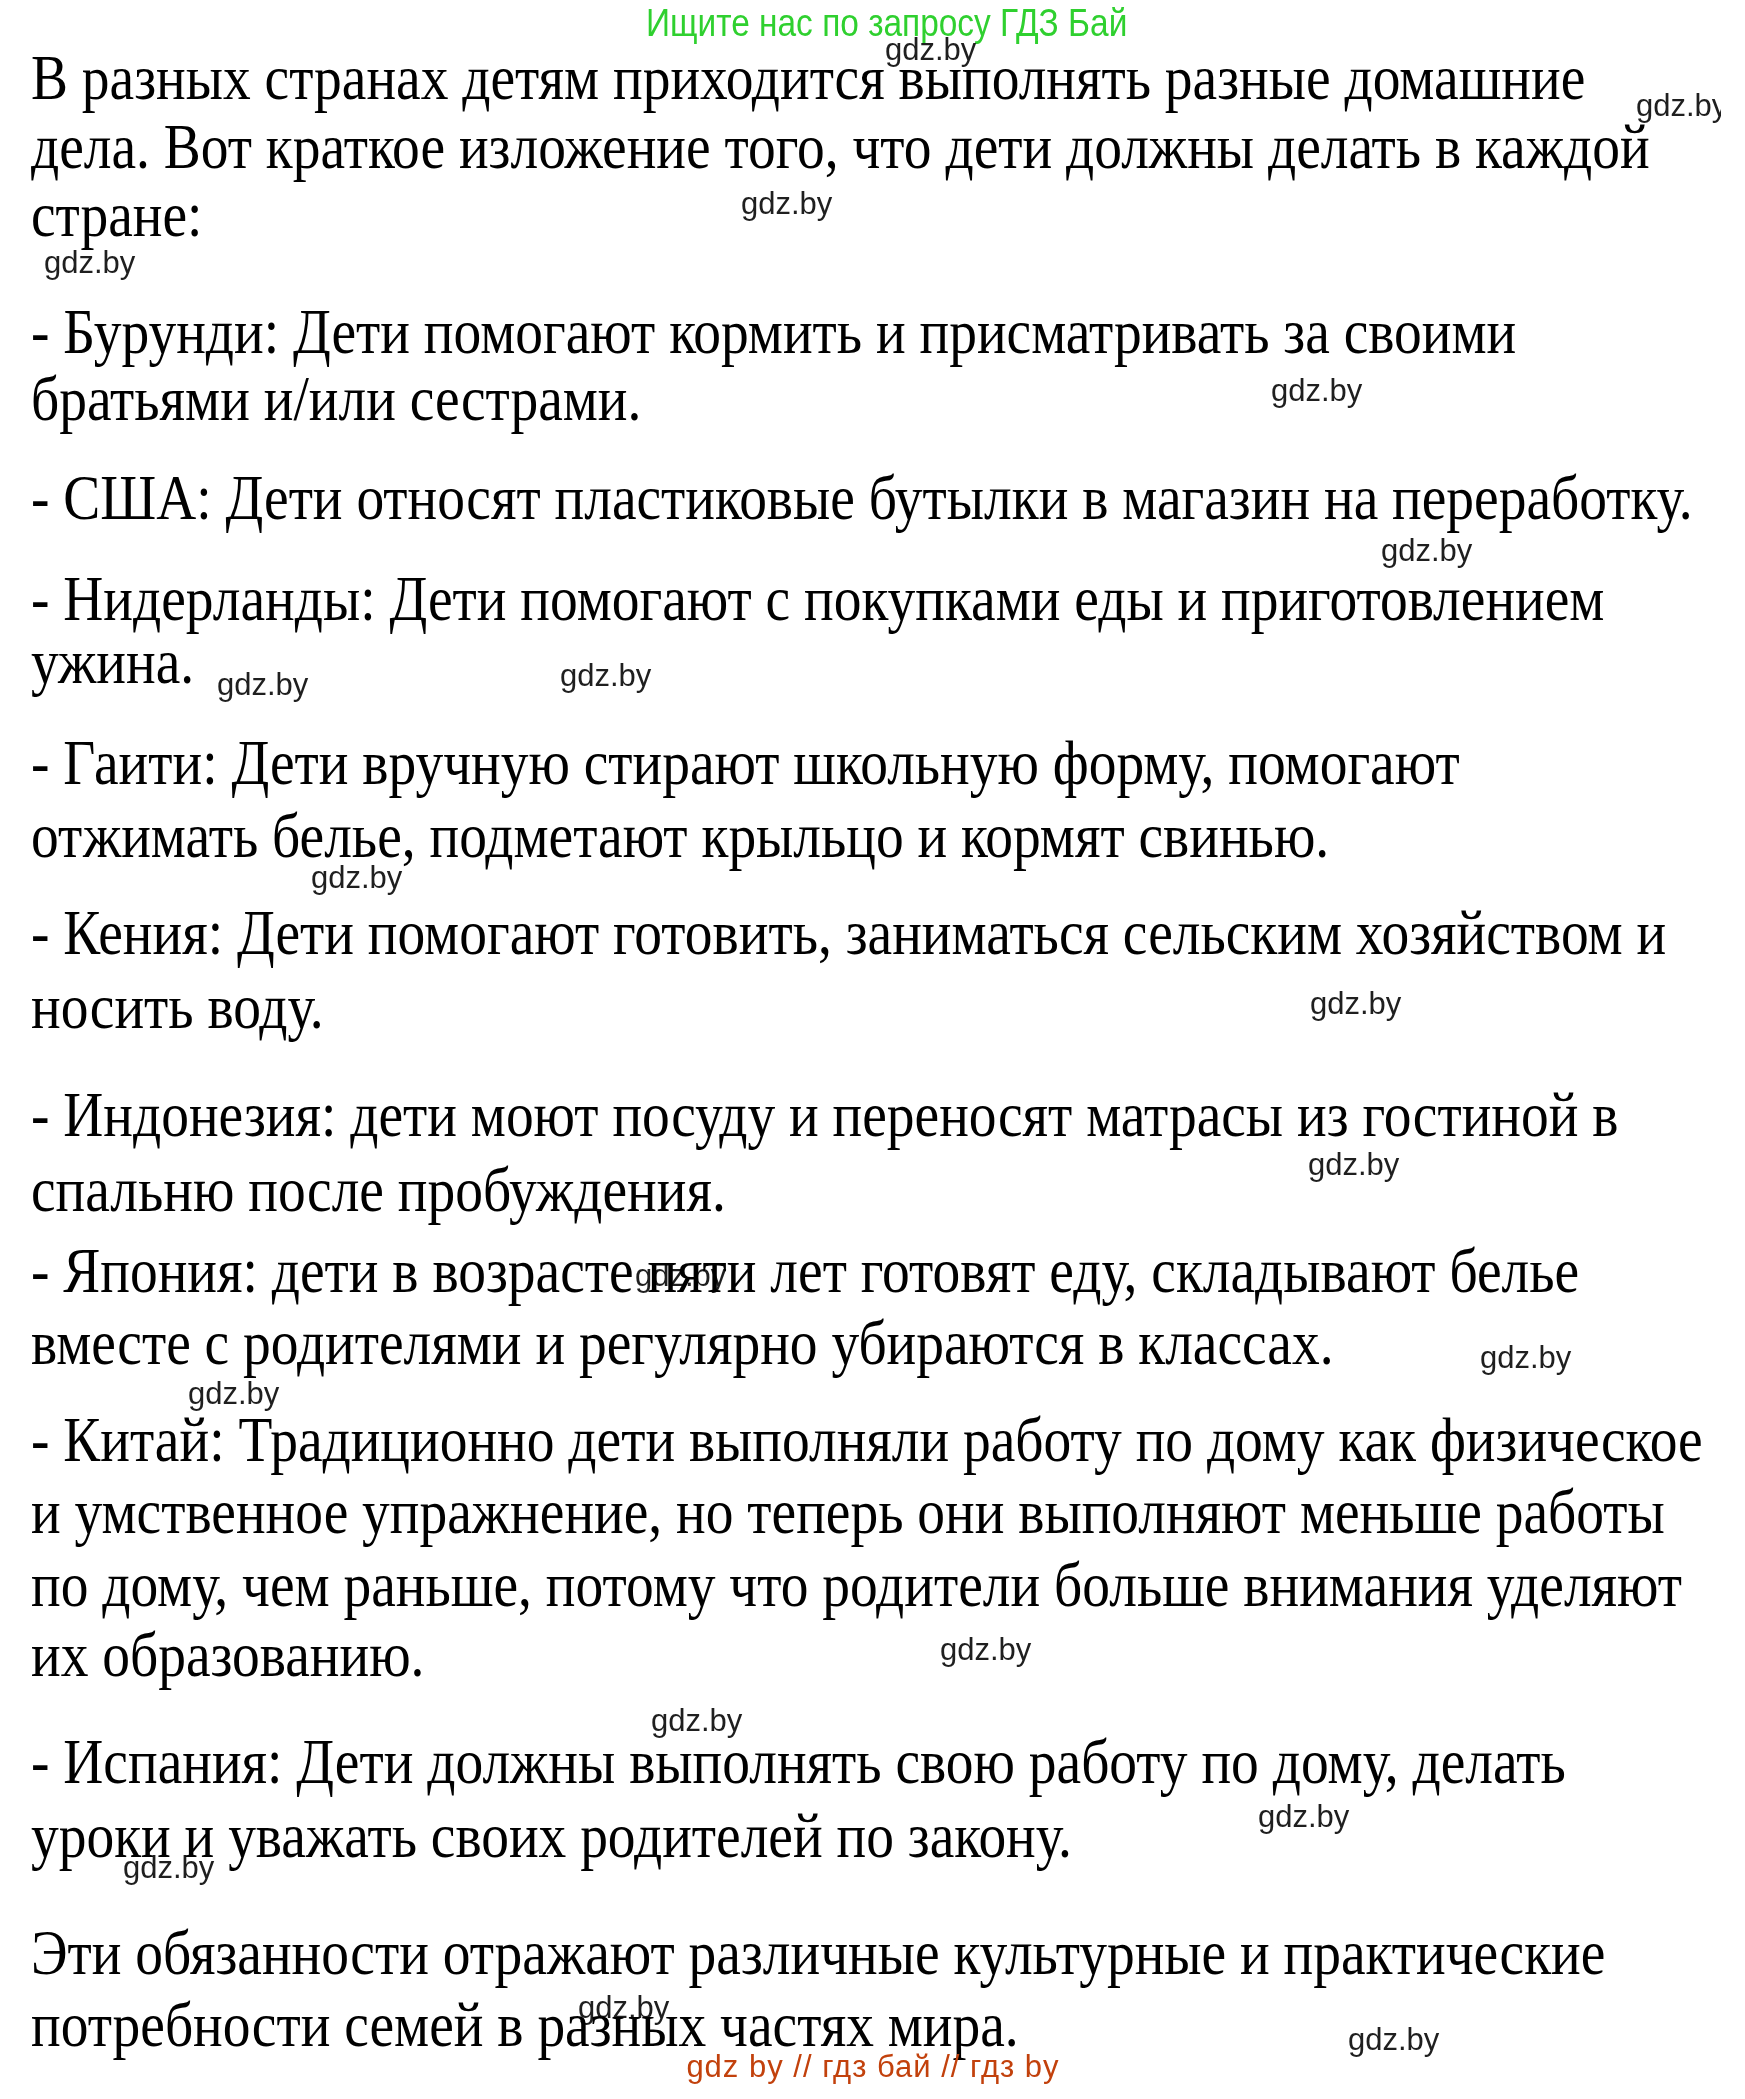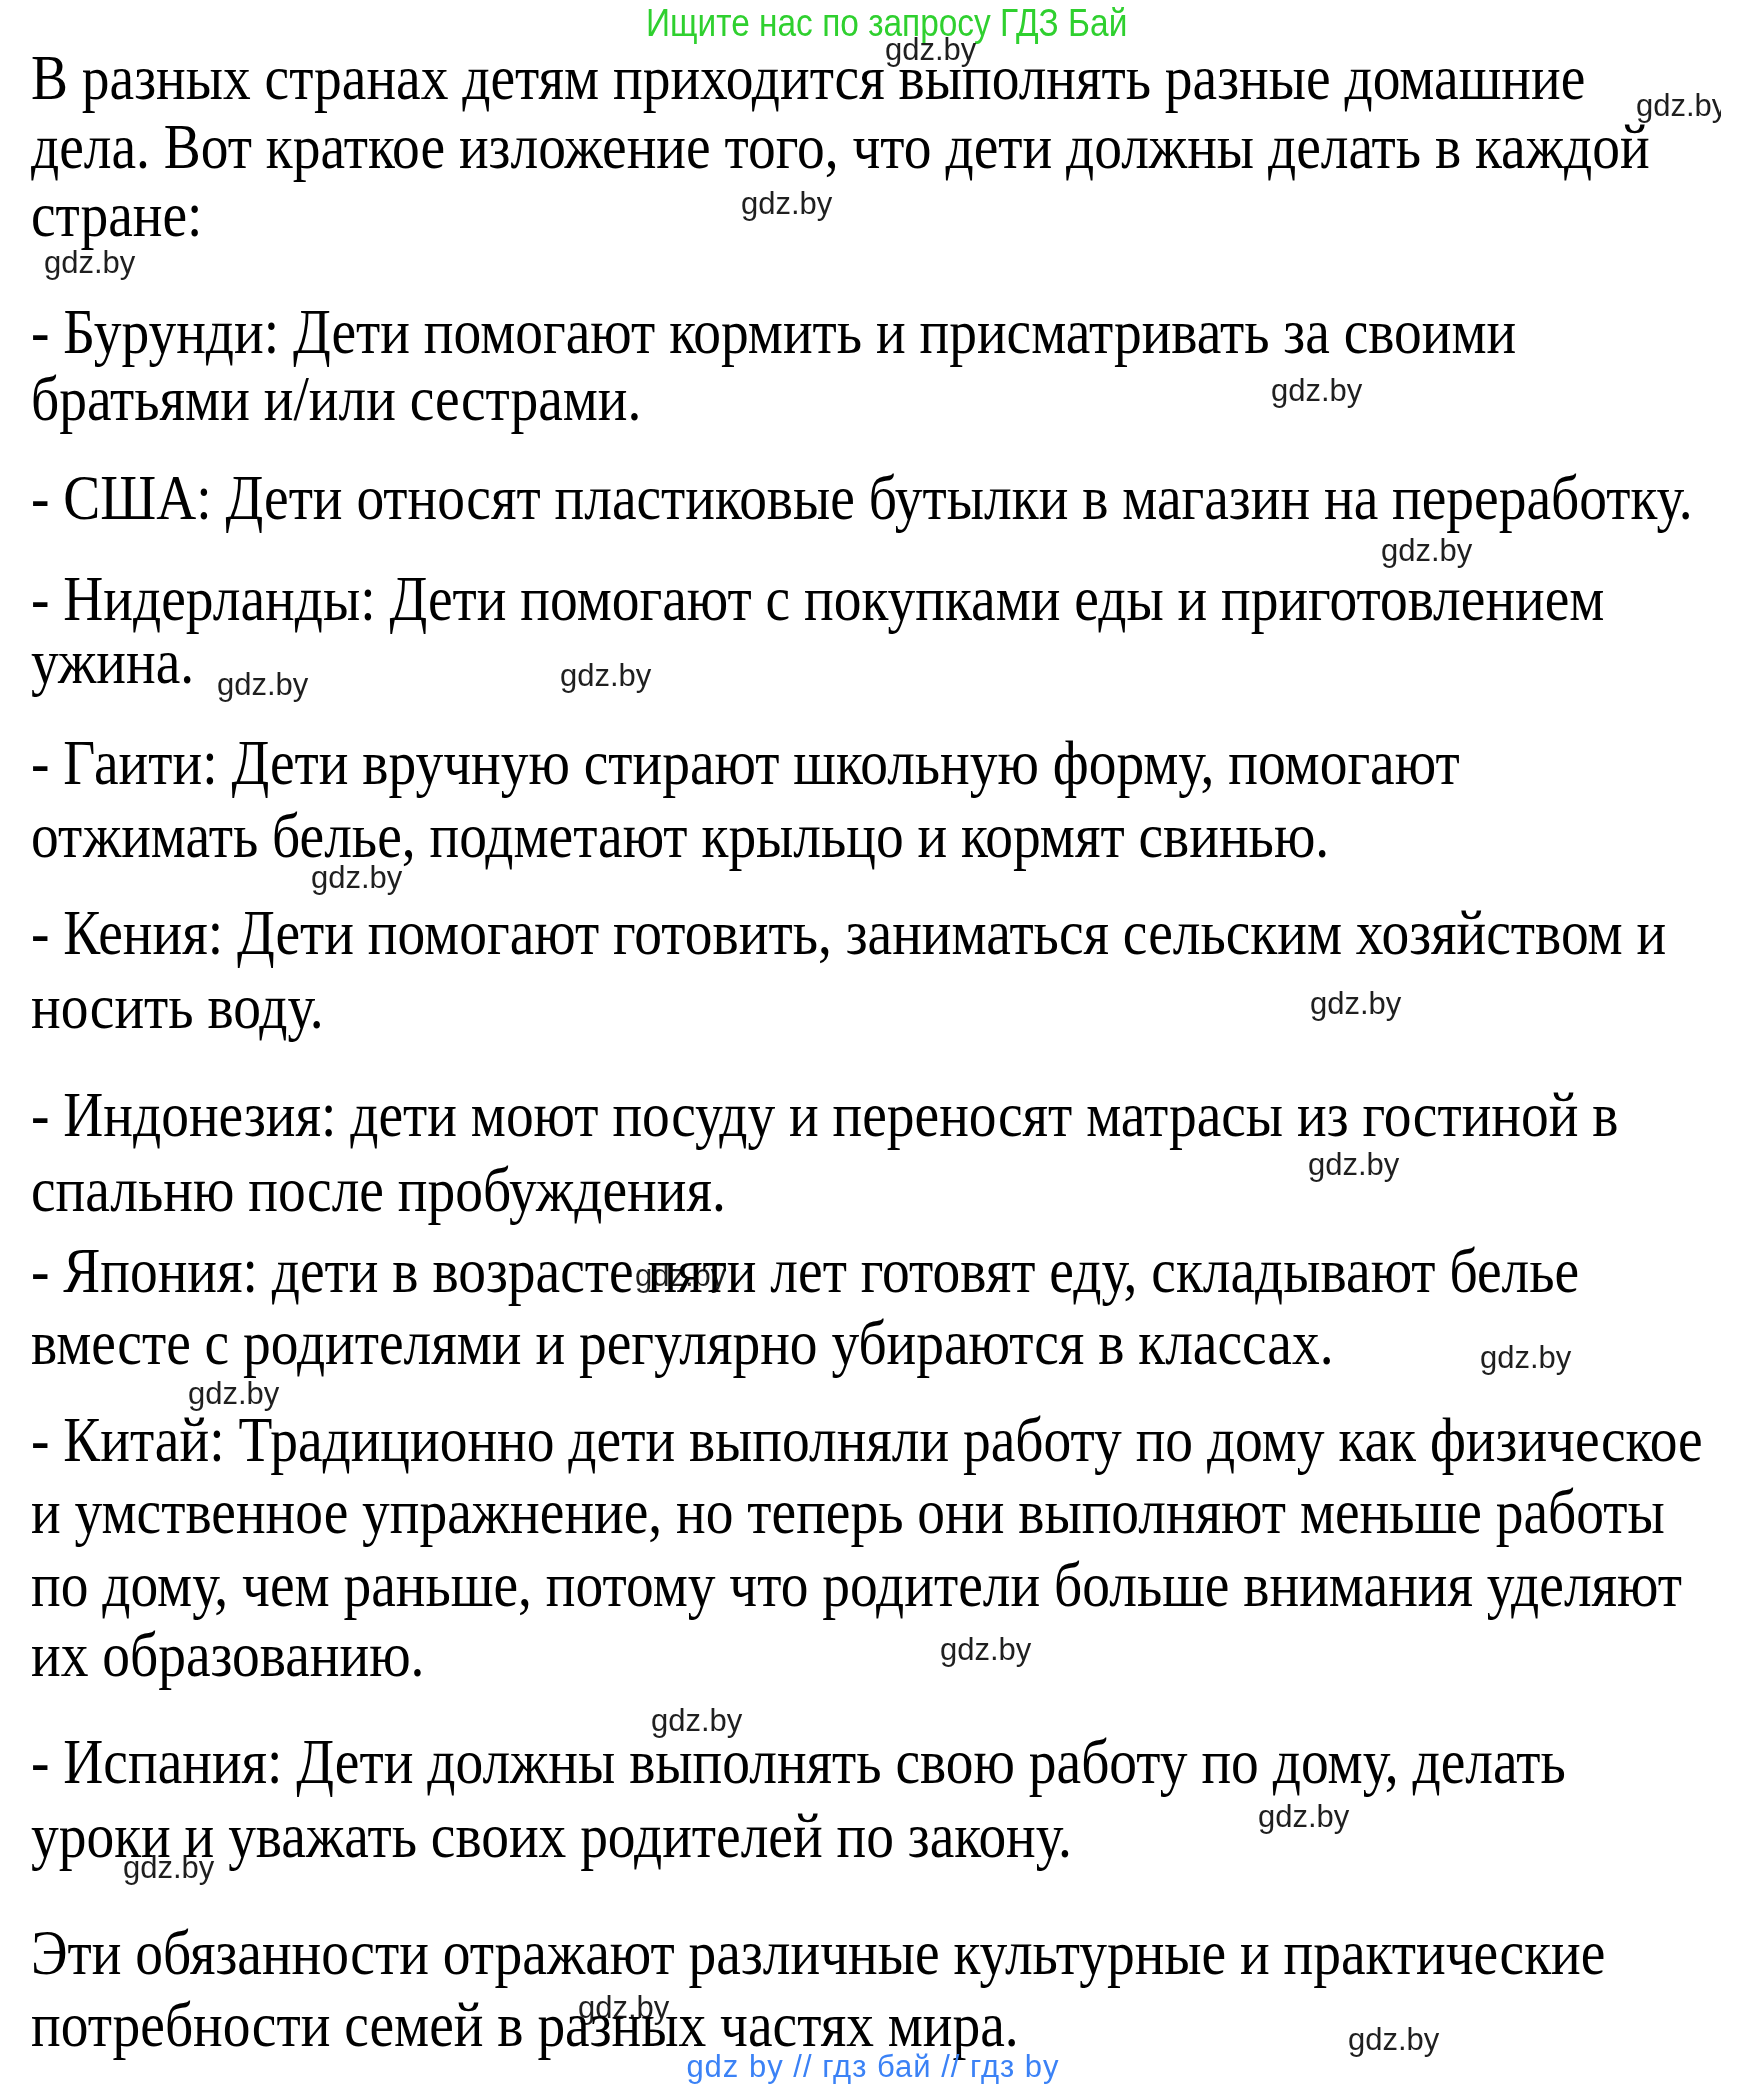--- a/index.html
+++ b/index.html
@@ -47,21 +47,21 @@
     white-space: nowrap;
   }
   .footer {
     position: absolute;
     top: 2051px;
     left: 873px;
     transform: translateX(-50%);
     font-family: "Liberation Sans", sans-serif;
     font-size: 31px;
     line-height: 31px;
-    color: #3b82f6;
+    color: #c2410c;
     letter-spacing: 1px;
     white-space: nowrap;
   }
 </style>
 </head>
 <body>
 
 <div class="page">
 
   <div class="promo">Ищите нас по запросу ГДЗ Бай</div>

